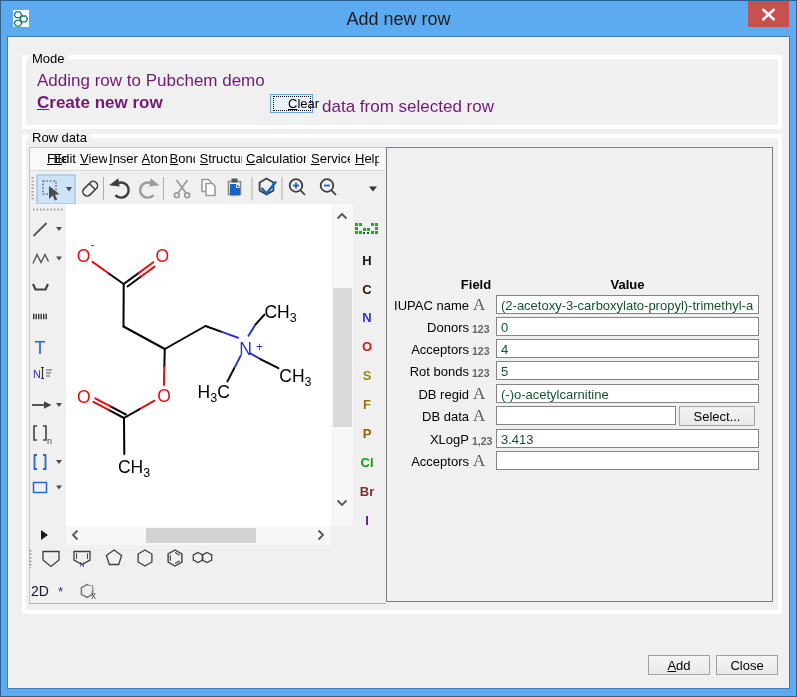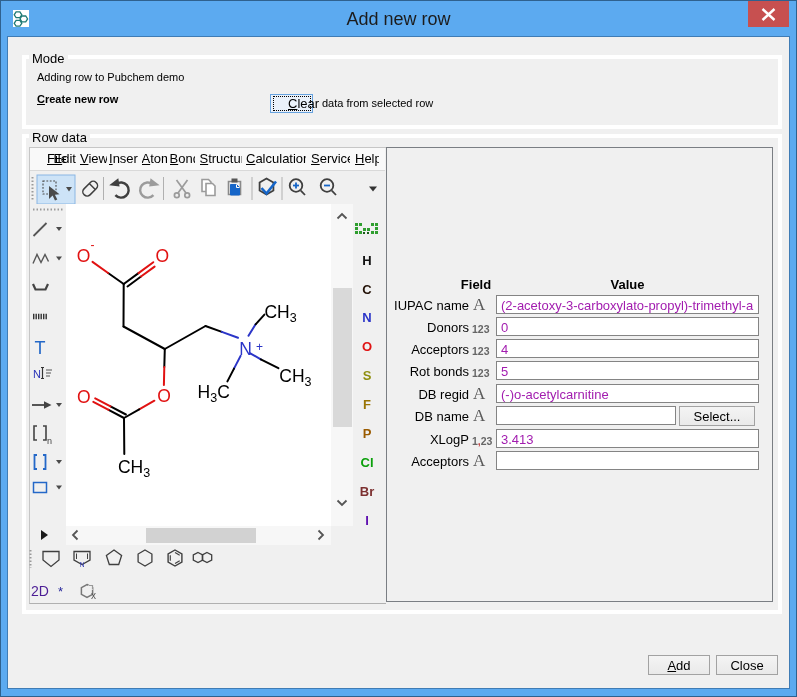--- a/index.html
+++ b/index.html
@@ -8,30 +8,30 @@
   .abs{position:absolute;}
   
   #frame{left:0;top:0;width:795px;height:695px;border:1px solid #2f618e;background:#5caaf0;}
   #client{left:8px;top:37px;width:781px;height:651px;background:#f0f0f0;outline:1px solid #3f7cb5;}
   #title{left:0;top:9px;width:797px;text-align:center;font-size:18px;line-height:21px;color:#1c1c1c;}
   #winicon{left:13px;top:10px;width:16px;height:17px;background:#fff;}
   #closebtn{left:748px;top:1px;width:41px;height:26px;background:#c75050;}
   
   .group{border:4px solid #ffffff;background:transparent;}
   .grouplabel{position:absolute;top:-8px;left:3px;background:#f0f0f0;padding:0 3px;font-size:13px;color:#000;}
-  .txt13{font-size:11px;color:#000000;white-space:nowrap;}
+  .txt13{font-size:17px;color:#701a75;white-space:nowrap;}
   
   .btn{box-sizing:border-box;border:1px solid #a2a2a2;background:linear-gradient(#f4f4f4,#e9e9e9);
        font-size:13px;color:#000;text-align:center;}
   
   #formpanel{left:386px;top:147px;width:385px;height:453px;border:1px solid #7a7e83;background:#f0f0f0;}
   .flabel{font-size:13px;color:#000;text-align:right;white-space:nowrap;}
   .ficon{font-family:"Liberation Serif",serif;color:#5a5a5a;font-size:17px;}
   .f123{color:#666;font-size:10.5px;font-weight:bold;letter-spacing:0px;}
-  .finput{box-sizing:border-box;background:#fff;border:1px solid #848484;font-size:13px;color:#a21caf;
+  .finput{box-sizing:border-box;background:#fff;border:1px solid #848484;font-size:13px;color:#14532d;
           padding:2px 0 0 4px;white-space:nowrap;overflow:hidden;}
   
   #editor{left:29px;top:147px;width:356px;height:455px;border-top:1px solid #c6c6c6;border-left:1px solid #c6c6c6;border-bottom:1px solid #b0b0b0;background:#f0f0f0;}
   #menubar{left:30px;top:148px;width:355px;height:22px;background:#f9f9f9;border-bottom:1px solid #d9d9d9;}
   .mitem{position:absolute;top:3px;height:17px;overflow:hidden;white-space:nowrap;font-size:13px;color:#000;}
   #canvas{left:66px;top:204px;width:265px;height:322px;background:#fff;}
   .elem{position:absolute;width:30px;text-align:center;font-size:13px;font-weight:bold;}
 </style>
 </head>
 <body>
@@ -299,21 +299,21 @@
     <polygon points="117,2 123.9,6 123.9,14 117,18 110.1,14 110.1,6"></polygon>
     <polygon points="147,2 153.9,6 153.9,14 147,18 140.1,14 140.1,6" stroke-width="1.4"></polygon>
     <line x1="147" y1="4.6" x2="151.7" y2="7.3" stroke-width="1.1"></line>
       <line x1="151.7" y1="12.7" x2="147" y2="15.4" stroke-width="1.1"></line>
       <line x1="142.3" y1="12.7" x2="142.3" y2="7.3" stroke-width="1.1"></line>
     <polygon points="170,4.5 174.7,7 174.7,12 170,14.5 165.3,12 165.3,7"></polygon>
     <polygon points="179,4.5 183.7,7 183.7,12 179,14.5 174.3,12 174.3,7"></polygon>
   </g>
   <text x="54" y="18.5" font-size="6.5" fill="#2b35b8" text-anchor="middle" font-family="Liberation Sans">N</text>
 </svg>
-<div class="abs" style="left:31px;top:583px;font-size:14px;color:#4c1d95;">2D</div>
+<div class="abs" style="left:31px;top:583px;font-size:14px;color:#0f172a;">2D</div>
 <div class="abs" style="left:58px;top:584px;font-size:13px;color:#26269a;">*</div>
 <svg class="abs" style="left:78px;top:582px;" width="20" height="19">
   <polygon points="9,2.5 14.6,5.7 14.6,12.3 9,15.5 3.4,12.3 3.4,5.7" fill="#f0f0f0" stroke="#777" stroke-width="1.5"></polygon>
   <rect x="10" y="3" width="5" height="5" fill="#f0f0f0"></rect>
   <path d="M10.5 3.5 L14.5 3.5 L14.5 7.5" fill="none" stroke="#999" stroke-width="1.2"></path>
   <text x="13" y="17" font-size="10" fill="#555" font-family="Liberation Sans">x</text>
 </svg>
 
 <div id="formpanel" class="abs"></div>
 <div class="abs" style="left:420px;top:277px;width:112px;text-align:center;font-weight:bold;font-size:13px;">Field</div>
@@ -332,21 +332,21 @@
 <div class="abs finput" style="left:496px;top:339px;width:263px;height:19px;">4</div>
 
 <div class="abs flabel" style="left:380px;top:364px;width:89px;">Rot bonds</div>
 <div class="abs f123" style="left:472px;top:367px;">123</div>
 <div class="abs finput" style="left:496px;top:361px;width:263px;height:19px;">5</div>
 
 <div class="abs flabel" style="left:380px;top:387px;width:89px;">DB regid</div>
 <div class="abs ficon" style="left:473px;top:384px;">A</div>
 <div class="abs finput" style="left:496px;top:384px;width:263px;height:19px;">(-)o-acetylcarnitine</div>
 
-<div class="abs flabel" style="left:380px;top:409px;width:89px;">DB name</div>
+<div class="abs flabel" style="left:380px;top:409px;width:89px;">DB data</div>
 <div class="abs ficon" style="left:473px;top:406px;">A</div>
 <div class="abs finput" style="left:496px;top:406px;width:180px;height:19px;"></div>
 <div class="abs btn" style="left:679px;top:406px;width:76px;height:20px;padding-top:2px;">Select...</div>
 
 <div class="abs flabel" style="left:380px;top:432px;width:89px;">XLogP</div>
 <div class="abs f123" style="left:472px;top:435px;">1<span style="color:#c04343;">,</span>23</div>
 <div class="abs finput" style="left:496px;top:429px;width:263px;height:19px;">3.413</div>
 
 <div class="abs flabel" style="left:380px;top:454px;width:89px;">Acceptors</div>
 <div class="abs ficon" style="left:473px;top:451px;">A</div>

